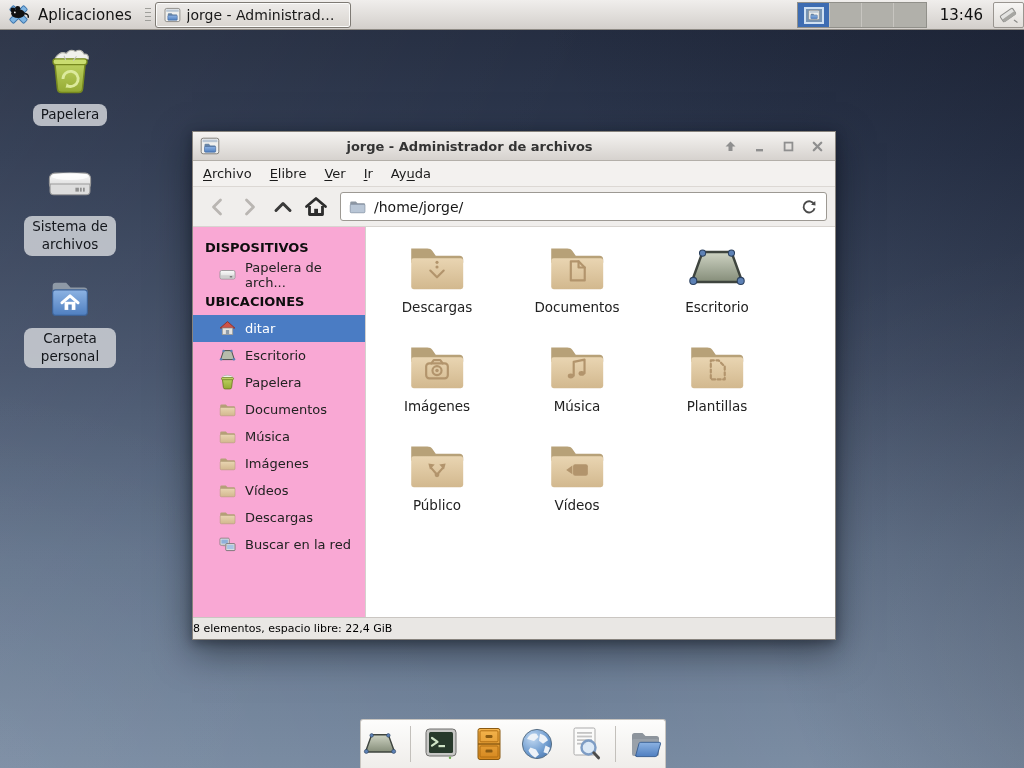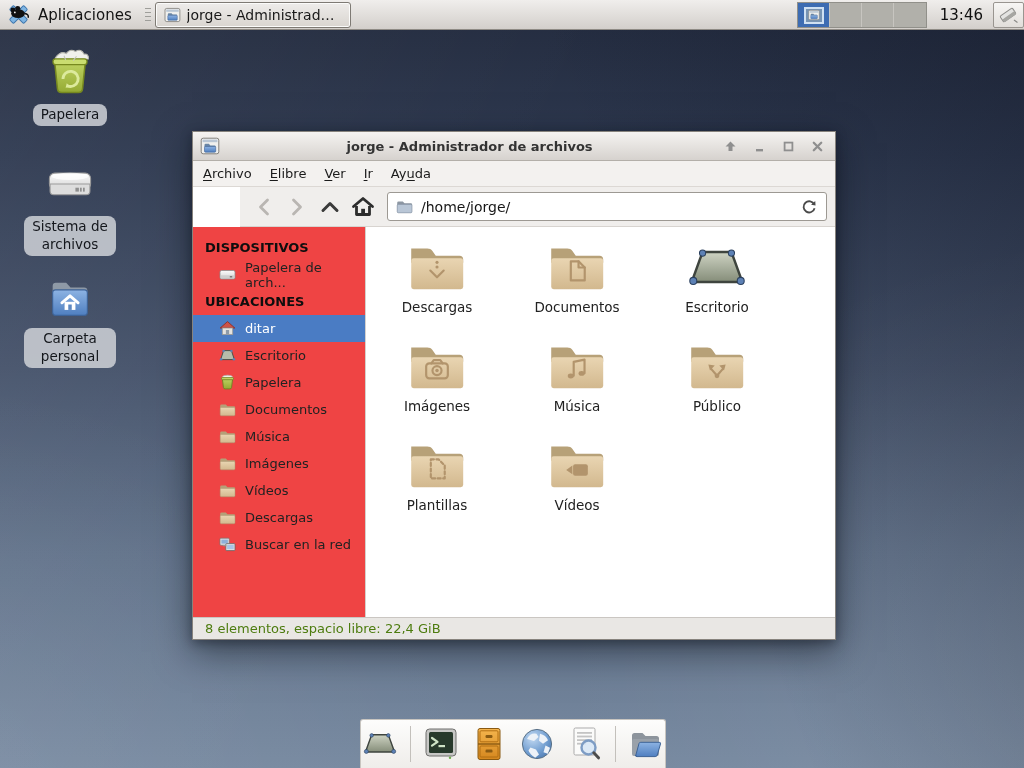--- a/index.html
+++ b/index.html
@@ -52,45 +52,45 @@
   .title { flex:1; text-align:center; font-size:13px; font-weight:bold; color:#333; }
   .tb-btns { display:flex; align-items:center; gap:15px; padding:0 4px; }
   .tb-btn { width:14px; height:14px; display:flex; align-items:center; justify-content:center; }
 
   .menubar { height:26px; flex:0 0 26px; display:flex; align-items:center; padding-left:1px;
     background:#f3f1ef; border-bottom:1px solid #dcd8d4; font-size:13px; color:#1b1b1b; }
   .menu-item { padding:0 9px; }
   .mn { text-decoration:underline; text-underline-offset:2px; }
 
   .toolbarrow { height:40px; flex:0 0 40px; display:flex; align-items:center; gap:2px; padding:0 8px;
-    background:#f0eeec; border-bottom:1px solid #d8d4d0;margin-left:47px; }
+    background:#f0eeec; border-bottom:1px solid #d8d4d0; }
   .nav-btn { width:31px; height:30px; display:flex; align-items:center; justify-content:center; }
   .pathbar { flex:1; height:29px; margin-left:7px; display:flex; align-items:center; gap:8px; padding:0 8px;
     background:#fff; border:1px solid #9d9993; border-radius:3px; }
   .path-text { flex:1; font-size:14px; color:#161616; }
 
   .wbody { flex:1; display:flex; min-height:0; }
-  .sidebar { width:173px; flex:0 0 173px; background:#ef4444; border-right:1px solid #d5d1cd;
+  .sidebar { width:173px; flex:0 0 173px; background:#f9a8d4; border-right:1px solid #d5d1cd;
     padding-top:7px; font-size:13px; overflow:hidden; }
   .side-header { height:27px; display:flex; align-items:center; padding-left:12px;
     font-weight:bold; font-size:13px; color:#0e0e0e; }
   .side-item { height:27px; display:flex; align-items:center; gap:9px; padding-left:26px; color:#222; }
   .side-item svg { flex:0 0 auto; }
   .side-item.selected { background:#4a7cc4; color:#fff; }
 
   .main { flex:1; background:#fff; padding:15px 0 0 1px; }
   .files-grid { display:grid; grid-template-columns:repeat(3,140px); grid-auto-rows:99px; }
   .file { display:flex; flex-direction:column; align-items:center; }
   .file svg.ficon { width:66px; height:52px; }
   .file-label { margin-top:5px; font-size:13.5px; color:#222; }
   .emb { stroke:#b2946c; fill:none; stroke-width:2.1; stroke-linecap:round; stroke-linejoin:round; }
   .emb .fill { fill:#b2946c; stroke:none; }
 
-  .statusbar { height:22px; flex:0 0 22px; display:flex; align-items:center; padding-left:12px;
-    background:#e9e7e4; border-top:1px solid #cac6c2; font-size:13px; color:#4d7c0f; }
+  .statusbar { height:22px; flex:0 0 22px; display:flex; align-items:center; 
+    background:#e9e7e4; border-top:1px solid #cac6c2; font-size:11px; color:#000000; }
 
   
   .dock { position:absolute; left:360px; top:719px; width:306px; height:49px;
     background:linear-gradient(#fdfdfc,#efedea); border:1px solid #c8c5c0; border-bottom:none;
     border-radius:3px 3px 0 0; display:flex; align-items:center; justify-content:center; gap:11px; }
   .dock-btn { width:38px; height:38px; display:flex; align-items:center; justify-content:center; }
   .dock-sep { width:1px; height:36px; background:#c3c0bb; }
 </style>
 </head>
 <body>
@@ -448,38 +448,38 @@
                 <ellipse class="fill" cx="26" cy="33.8" rx="3" ry="2.4"></ellipse>
                 <ellipse class="fill" cx="36.5" cy="31.2" rx="3" ry="2.4"></ellipse>
               </g>
             </svg>
             <div class="file-label">Música</div>
           </div>
 
           <div class="file">
             <svg class="ficon" viewBox="0 0 64 50">
               <use href="#sym-folder"></use>
+              <g class="emb" stroke-dasharray="3 2.4">
+                <path d="M26 18.5 h7.5 l6 6 V37 H26 Z"></path>
+              </g>
+            </svg>
+            <div class="file-label">Plantillas</div>
+          </div>
+
+          <div class="file">
+            <svg class="ficon" viewBox="0 0 64 50">
+              <use href="#sym-folder"></use>
               <g class="emb">
                 <circle class="fill" cx="32" cy="33.5" r="2.3"></circle>
                 <path d="M30.6 31.8 L26.3 26.8 M33.4 31.8 L37.7 26.8"></path>
                 <path class="fill" d="M23.6 22.6 l6.2 .9 -4.6 5 Z"></path>
                 <path class="fill" d="M40.4 22.6 l-6.2 .9 4.6 5 Z"></path>
               </g>
             </svg>
             <div class="file-label">Público</div>
-          </div>
-
-          <div class="file">
-            <svg class="ficon" viewBox="0 0 64 50">
-              <use href="#sym-folder"></use>
-              <g class="emb" stroke-dasharray="3 2.4">
-                <path d="M26 18.5 h7.5 l6 6 V37 H26 Z"></path>
-              </g>
-            </svg>
-            <div class="file-label">Plantillas</div>
           </div>
 
           <div class="file">
             <svg class="ficon" viewBox="0 0 64 50">
               <use href="#sym-folder"></use>
               <g class="emb">
                 <path class="fill" d="M21.5 28.8 l6 -4.3 v8.6 Z"></path>
                 <rect class="fill" x="28.2" y="23.2" width="14.3" height="11.2" rx="2"></rect>
               </g>
             </svg>

